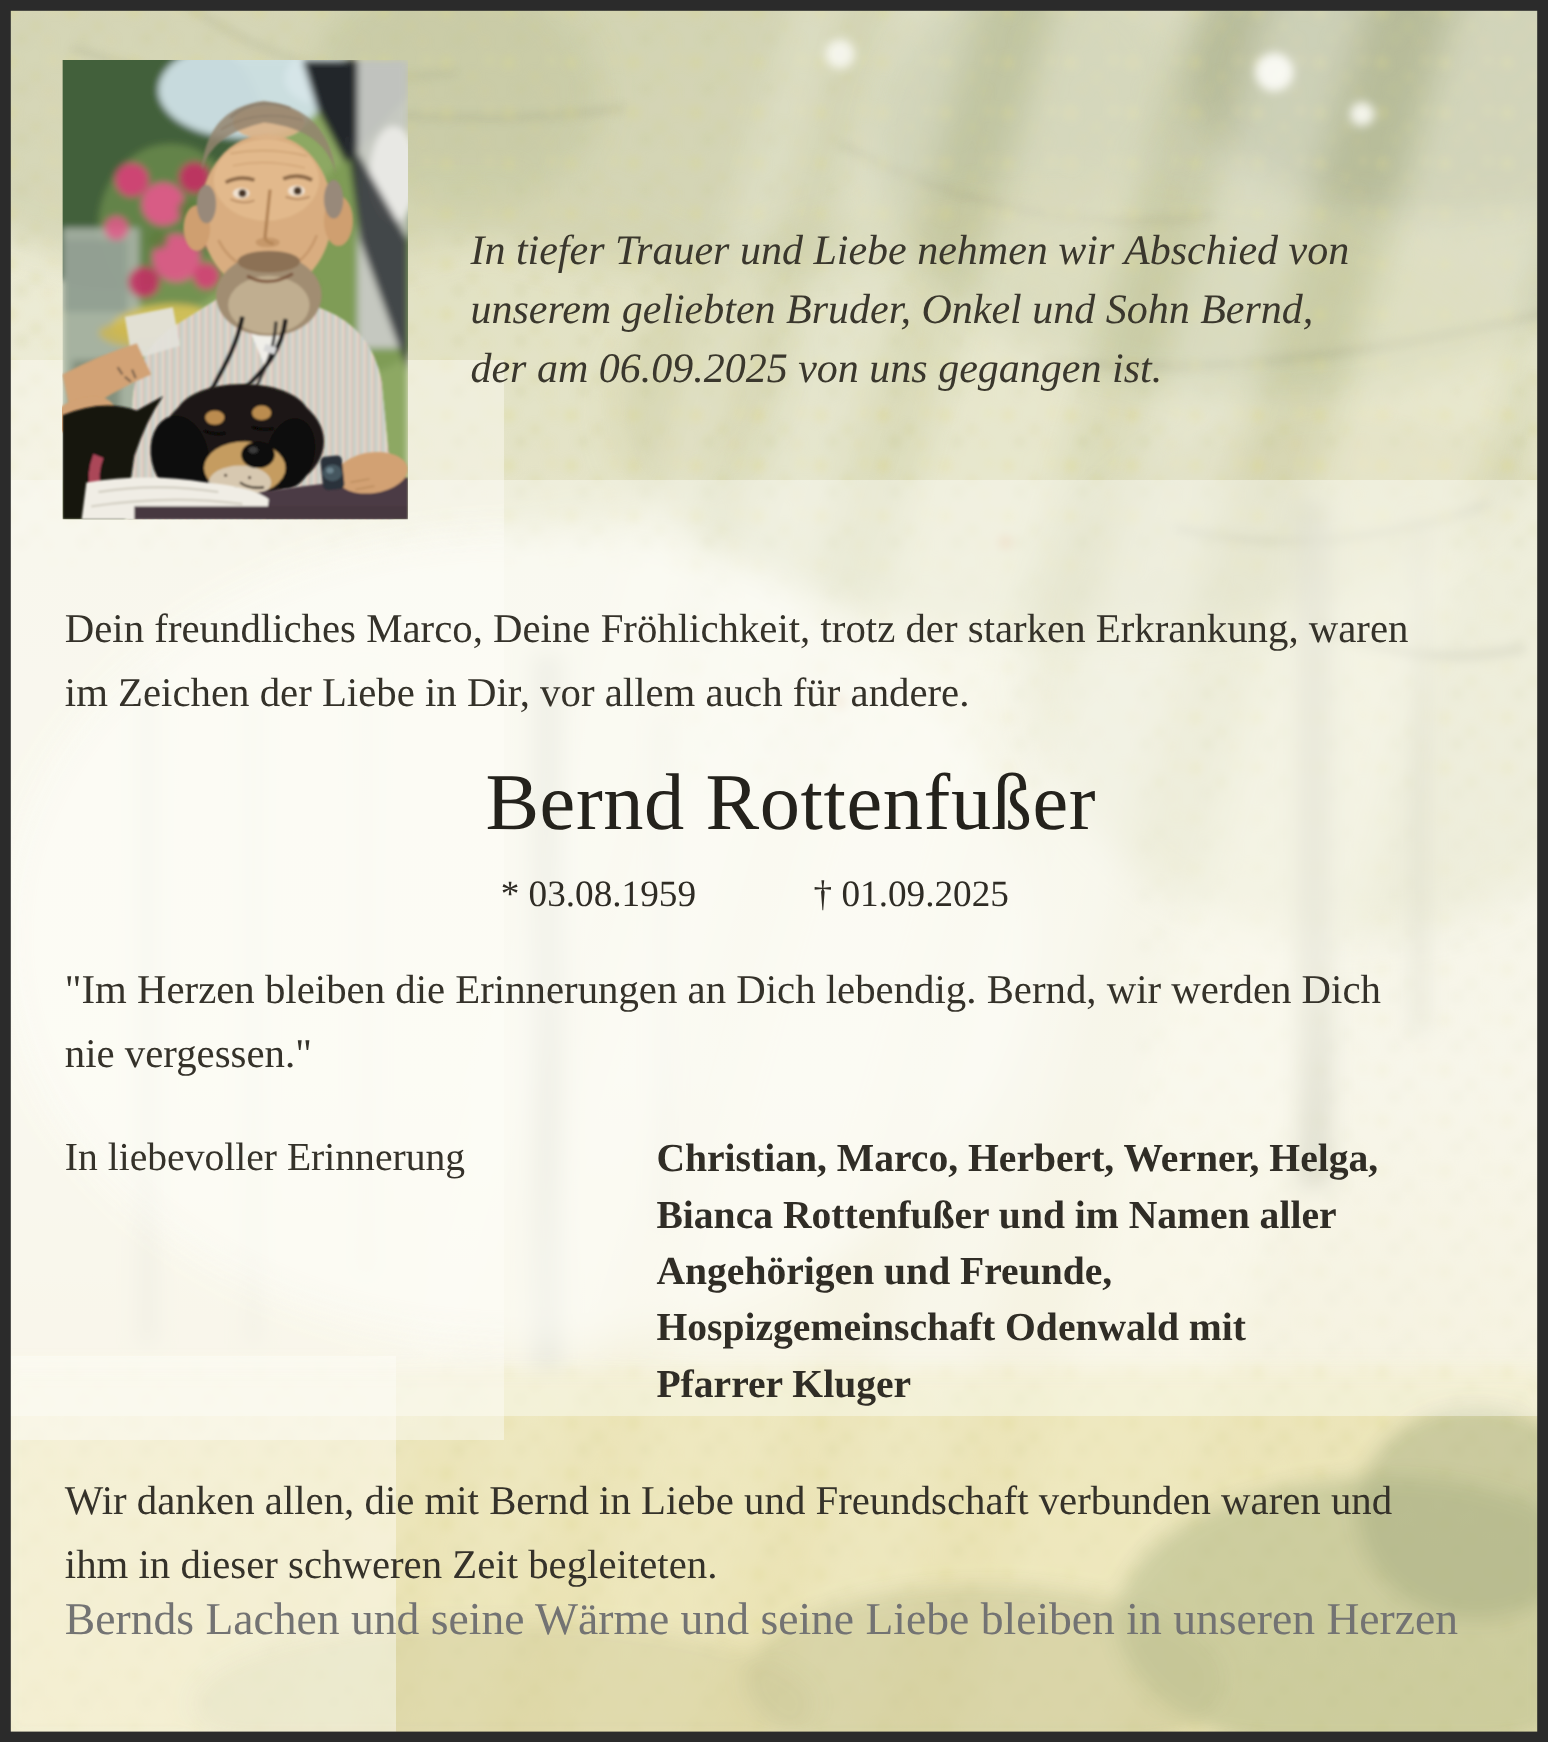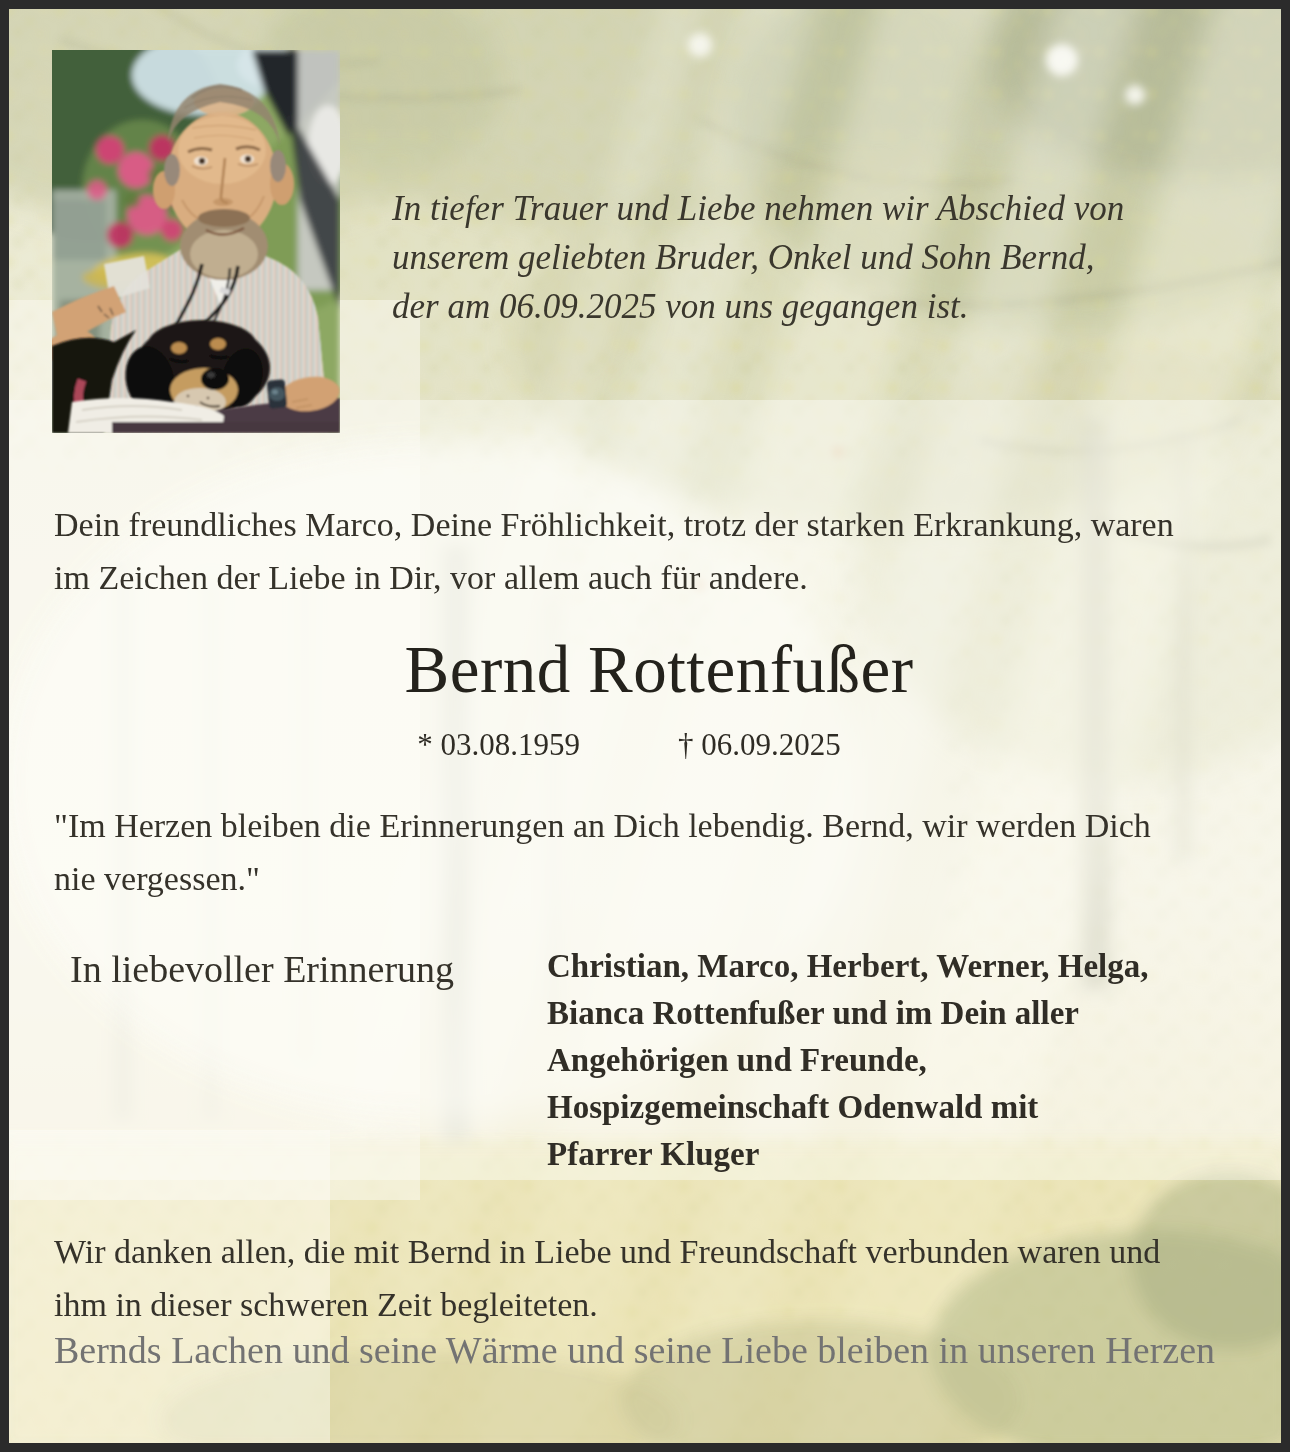--- a/index.html
+++ b/index.html
@@ -29,22 +29,22 @@
   .dates{
     position:absolute;left:0;top:727px;width:100%;
     display:flex;justify-content:center;gap:98px;
     font-size:31px;color:#2f2c25;transform:translateX(-16px);
   }
   .quote{
     position:absolute;left:54px;top:799px;width:1190px;
     font-size:34px;line-height:53px;
   }
   .remembrance{
-    position:absolute;left:70px;top:947px;width:430px;
-    font-size:38px;
+    position:absolute;left:54px;top:947px;width:430px;
+    font-size:33px;
   }
   .mourners{
     position:absolute;left:547px;top:943px;width:680px;
     font-size:33px;font-weight:700;line-height:47px;color:#302d26;
   }
   .thanks{
     position:absolute;left:54px;top:1225px;width:1190px;
     font-size:34px;line-height:53px;
   }
   .closing{
@@ -280,30 +280,30 @@
 unserem geliebten Bruder, Onkel und Sohn Bernd,
 der am 06.09.2025 von uns gegangen ist.</div>
 
     <div class="tribute multiline">Dein freundliches Marco, Deine Fröhlichkeit, trotz der starken Erkrankung, waren
 im Zeichen der Liebe in Dir, vor allem auch für andere.</div>
 
     <div class="deceased-name">Bernd Rottenfußer</div>
 
     <div class="dates">
       <span>* 03.08.1959</span>
-      <span>† 06.09.2025</span>
+      <span>† 01.09.2025</span>
     </div>
 
     <div class="quote multiline">"Im Herzen bleiben die Erinnerungen an Dich lebendig. Bernd, wir werden Dich
 nie vergessen."</div>
 
     <div class="remembrance">In liebevoller Erinnerung</div>
 
     <div class="mourners multiline">Christian, Marco, Herbert, Werner, Helga,
-Bianca Rottenfußer und im Dein aller
+Bianca Rottenfußer und im Namen aller
 Angehörigen und Freunde,
 Hospizgemeinschaft Odenwald mit
 Pfarrer Kluger</div>
 
     <div class="thanks multiline">Wir danken allen, die mit Bernd in Liebe und Freundschaft verbunden waren und
 ihm in dieser schweren Zeit begleiteten.</div>
 
     <div class="closing">Bernds Lachen und seine Wärme und seine Liebe bleiben in unseren Herzen</div>
 
   </div>

